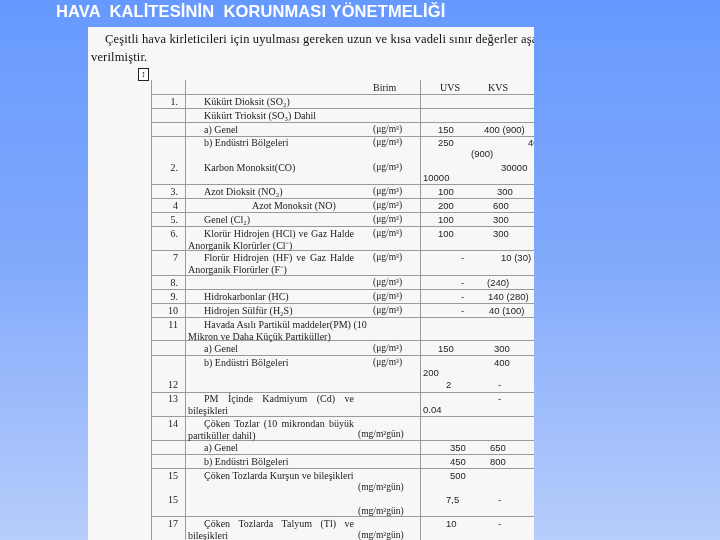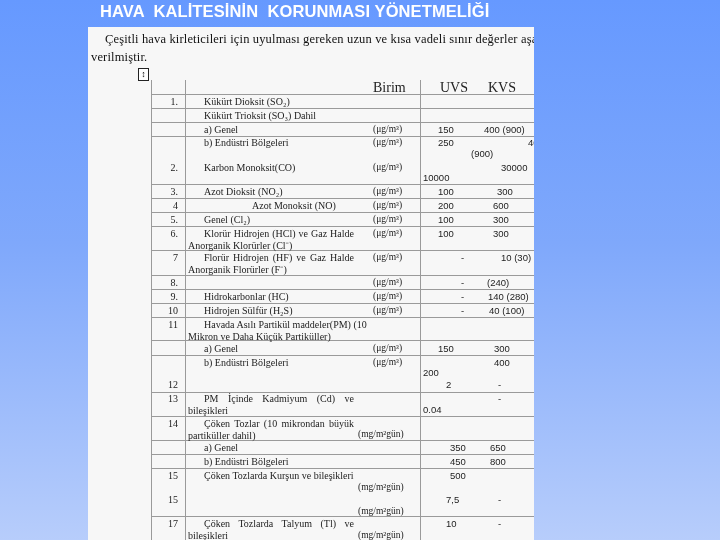--- a/index.html
+++ b/index.html
@@ -3,21 +3,21 @@
   <meta charset="utf-8">
   <style>
     html, body { margin: 0; padding: 0; }
     body {
       width: 720px; height: 540px; overflow: hidden; position: relative;
       background: linear-gradient(to bottom, #6699ff 0%, #7fa8fb 45%, #b7cdfb 100%);
       font-family: "Liberation Serif", serif;
     }
     .slide-title {
       position: absolute; left: 0; top: 2px; width: 720px; text-align: left;
-      padding-left: 100px; box-sizing: border-box;
+      padding-left: 56px; box-sizing: border-box;
       font-family: "Liberation Sans", sans-serif; font-weight: bold; font-size: 16.5px;
       color: #ffffff; letter-spacing: 0.1px; white-space: pre;
     }
     .doc-page {
       position: absolute; left: 88px; top: 27px; width: 446px; height: 513px;
       background: #f7f7f7; overflow: hidden;
     }
     .intro {
       position: absolute; left: 3px; top: 3px; width: 518px;
       font-size: 12.5px; line-height: 18px; color: #111; text-indent: 14px;
@@ -32,21 +32,21 @@
     .tbl { position: absolute; left: 0; top: 0; width: 525px; height: 513px; }
     .vline { position: absolute; width: 1px; background: #9a9a9a; }
     .hline { position: absolute; height: 1px; background: #9a9a9a; }
     .cell {
       position: absolute; font-size: 10px; color: #222; white-space: nowrap; line-height: 11px;
     }
     .num { text-align: right; width: 30px; }
     .name { white-space: normal; line-height: 12px; }
     .unit { font-size: 9.5px; }
     .val { font-family: "Liberation Sans", sans-serif; font-size: 9.5px; color: #222; }
-    .header { font-size: 14px; }
+    .header { font-size: 10px; }
   </style>
 </head>
 <body>
 
 <div class="slide-title">HAVA  KALİTESİNİN  KORUNMASI YÖNETMELİĞİ</div>
 
 <div class="doc-page">
   <div class="intro">Çeşitli hava kirleticileri için uyulması gereken uzun ve kısa vadeli sınır değerler aşağıda verilmiştir.</div>
   <div class="move-handle">↕</div>
 

